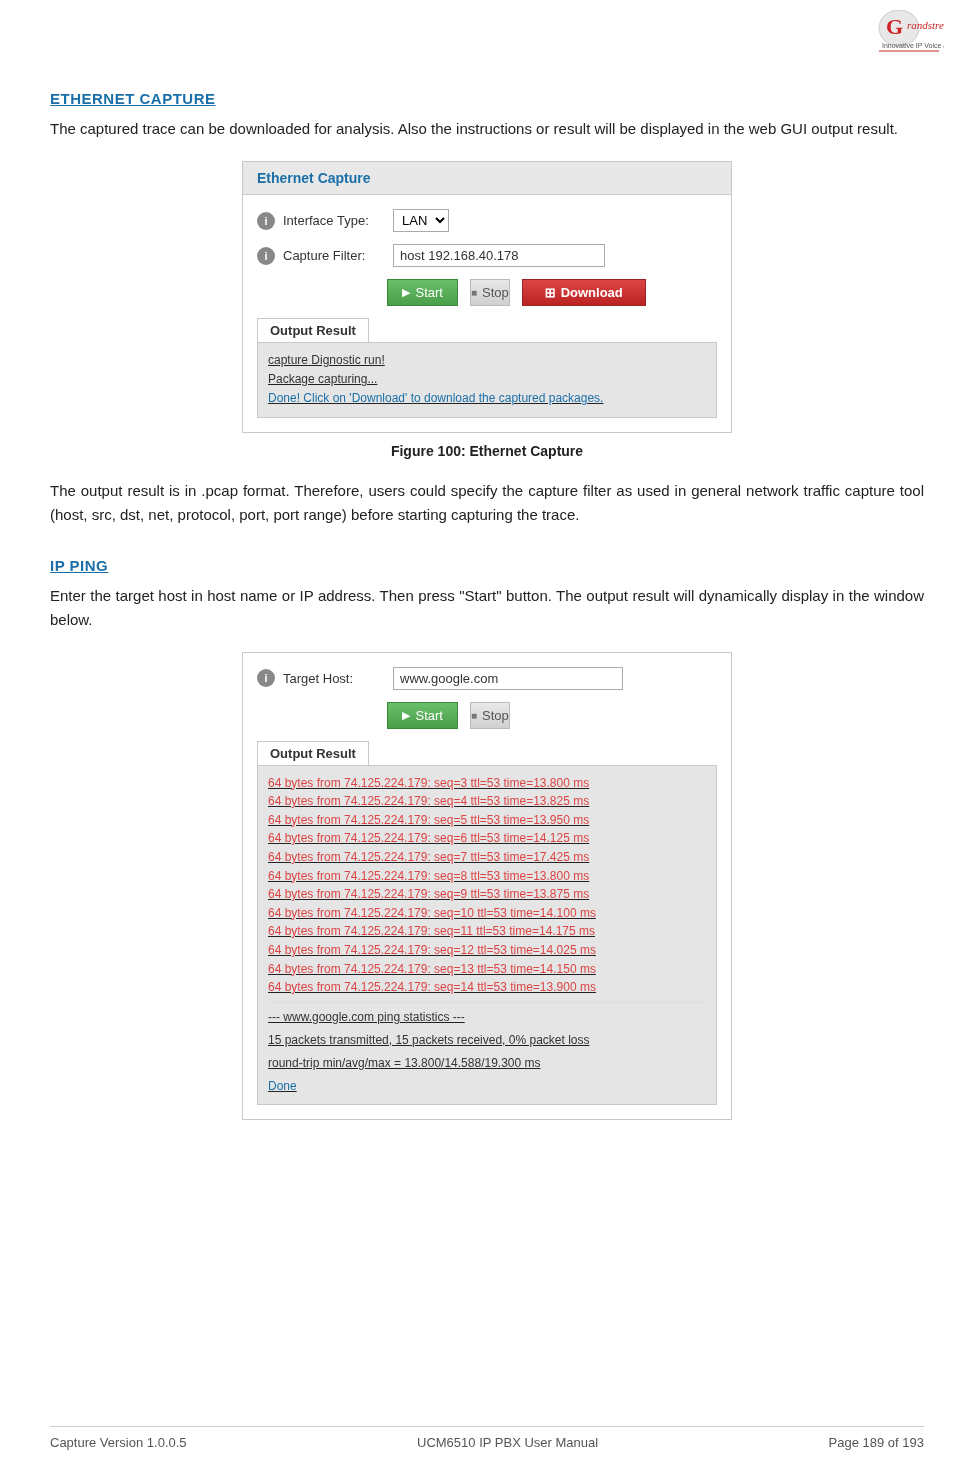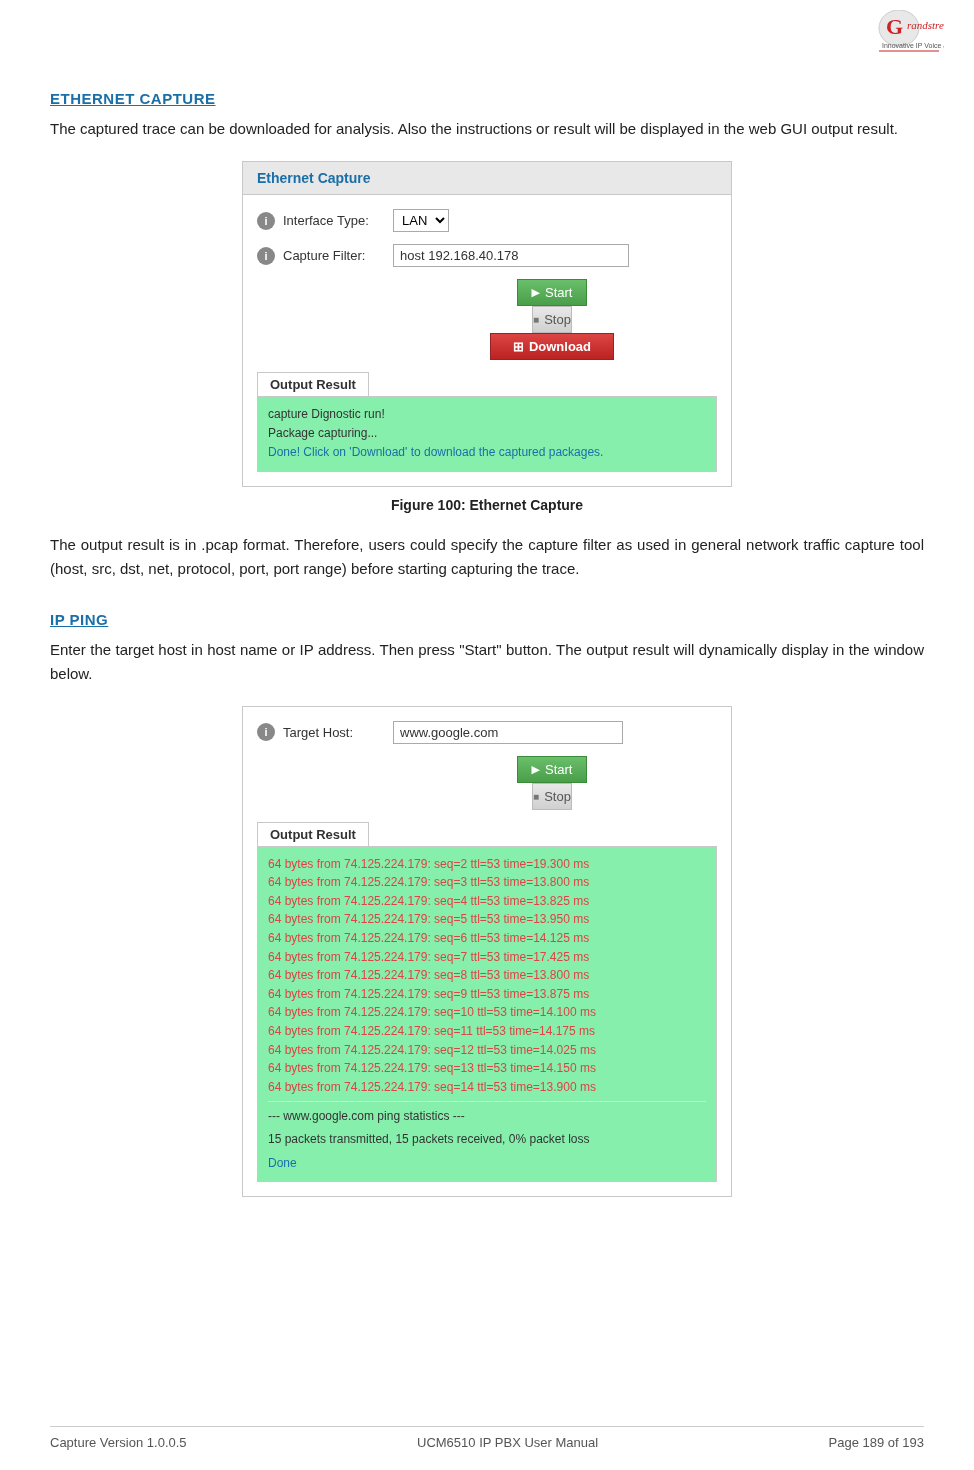--- a/index.html
+++ b/index.html
@@ -114,24 +114,23 @@
       border: 1px solid #aaa;
       background: #fff;
       font-size: 13px;
       padding: 2px 4px;
       width: 56px;
     }
 
     .ui-button-row {
       display: flex;
       align-items: center;
-      gap: 0;
+      gap: 12px;
       margin: 6px 0 12px 0;
       padding-left: 130px;
-      flex-direction: column;
     }
 
     .btn-start {
       background: linear-gradient(to bottom, #6abf6a, #4a9e4a);
       color: #fff;
       border: 1px solid #3a8a3a;
       padding: 5px 14px;
       font-size: 13px;
       cursor: pointer;
       display: flex;
@@ -184,21 +183,21 @@
       display: inline-block;
       padding: 4px 12px;
       font-size: 13px;
       font-weight: bold;
       color: #333;
       margin-bottom: 0;
     }
 
     .ui-output-area {
       border: 1px solid #c8c8c8;
-      background: #86efac;
+      background: #e5e5e5;
       padding: 8px 10px;
       font-size: 12px;
       color: #333;
       line-height: 1.6;
       min-height: 60px;
     }
 
     .output-done {
       color: #1a6fa8;
     }
@@ -243,20 +242,21 @@
     }
 
     .separator-line {
       border: none;
       border-top: 1px solid #ddd;
       margin: 5px 0;
     }
 
     .output-section-wrap {
       margin-top: 2px;
+      text-decoration: underline;
     }
   </style>
 </head>
 <body>
 
 <div class="logo-area">
   <svg class="logo-svg" viewBox="0 0 130 50" xmlns="http://www.w3.org/2000/svg">
 
     <ellipse cx="85" cy="18" rx="20" ry="18" fill="#e8e8e8" stroke="#ccc" stroke-width="1"></ellipse>
     <text x="72" y="24" font-family="Georgia,serif" font-size="22" font-weight="bold" fill="#cc2222">G</text>
@@ -283,21 +283,21 @@
           <select class="ui-select">
             <option>LAN</option>
             <option>WAN</option>
           </select>
         </div>
       </div>
 
       <div class="ui-field-row">
         <span class="ui-info-icon">i</span>
         <span class="ui-label">Capture Filter:</span>
-        <input class="ui-input" type="text" value="host 192.168.40.178" style="width: 236px;">
+        <input class="ui-input" type="text" value="host 192.168.40.178" style="width: 212px;">
       </div>
 
       <div class="ui-button-row">
         <button class="btn-start">Start</button>
         <button class="btn-stop">Stop</button>
         <button class="btn-download">Download</button>
       </div>
 
       <div class="output-section-wrap">
         <div class="ui-output-label">Output Result</div>
@@ -330,38 +330,38 @@
       </div>
 
       <div class="ui-button-row">
         <button class="btn-start">Start</button>
         <button class="btn-stop">Stop</button>
       </div>
 
       <div class="output-section-wrap">
         <div class="ui-output-label">Output Result</div>
         <div class="ui-output-area" style="min-height:260px;">
-          <div class="ping-output-line">64 bytes from 74.125.224.179: seq=2 ttl=53 time=19.300 ms</div>
           <div class="ping-output-line">64 bytes from 74.125.224.179: seq=3 ttl=53 time=13.800 ms</div>
           <div class="ping-output-line">64 bytes from 74.125.224.179: seq=4 ttl=53 time=13.825 ms</div>
           <div class="ping-output-line">64 bytes from 74.125.224.179: seq=5 ttl=53 time=13.950 ms</div>
           <div class="ping-output-line">64 bytes from 74.125.224.179: seq=6 ttl=53 time=14.125 ms</div>
           <div class="ping-output-line">64 bytes from 74.125.224.179: seq=7 ttl=53 time=17.425 ms</div>
           <div class="ping-output-line">64 bytes from 74.125.224.179: seq=8 ttl=53 time=13.800 ms</div>
           <div class="ping-output-line">64 bytes from 74.125.224.179: seq=9 ttl=53 time=13.875 ms</div>
           <div class="ping-output-line">64 bytes from 74.125.224.179: seq=10 ttl=53 time=14.100 ms</div>
           <div class="ping-output-line">64 bytes from 74.125.224.179: seq=11 ttl=53 time=14.175 ms</div>
           <div class="ping-output-line">64 bytes from 74.125.224.179: seq=12 ttl=53 time=14.025 ms</div>
           <div class="ping-output-line">64 bytes from 74.125.224.179: seq=13 ttl=53 time=14.150 ms</div>
           <div class="ping-output-line">64 bytes from 74.125.224.179: seq=14 ttl=53 time=13.900 ms</div>
 
           <hr class="separator-line">
 
           <div class="ping-stats">--- www.google.com ping statistics ---</div>
           <div class="ping-stats">15 packets transmitted, 15 packets received, 0% packet loss</div>
+          <div class="ping-stats">round-trip min/avg/max = 13.800/14.588/19.300 ms</div>
           <div class="ping-stats" style="color:#1a6fa8;">Done</div>
         </div>
       </div>
     </div>
   </div>
 </div>
 
 <div class="footer">
   <span>Capture Version 1.0.0.5</span>
   <span>UCM6510 IP PBX User Manual</span>

